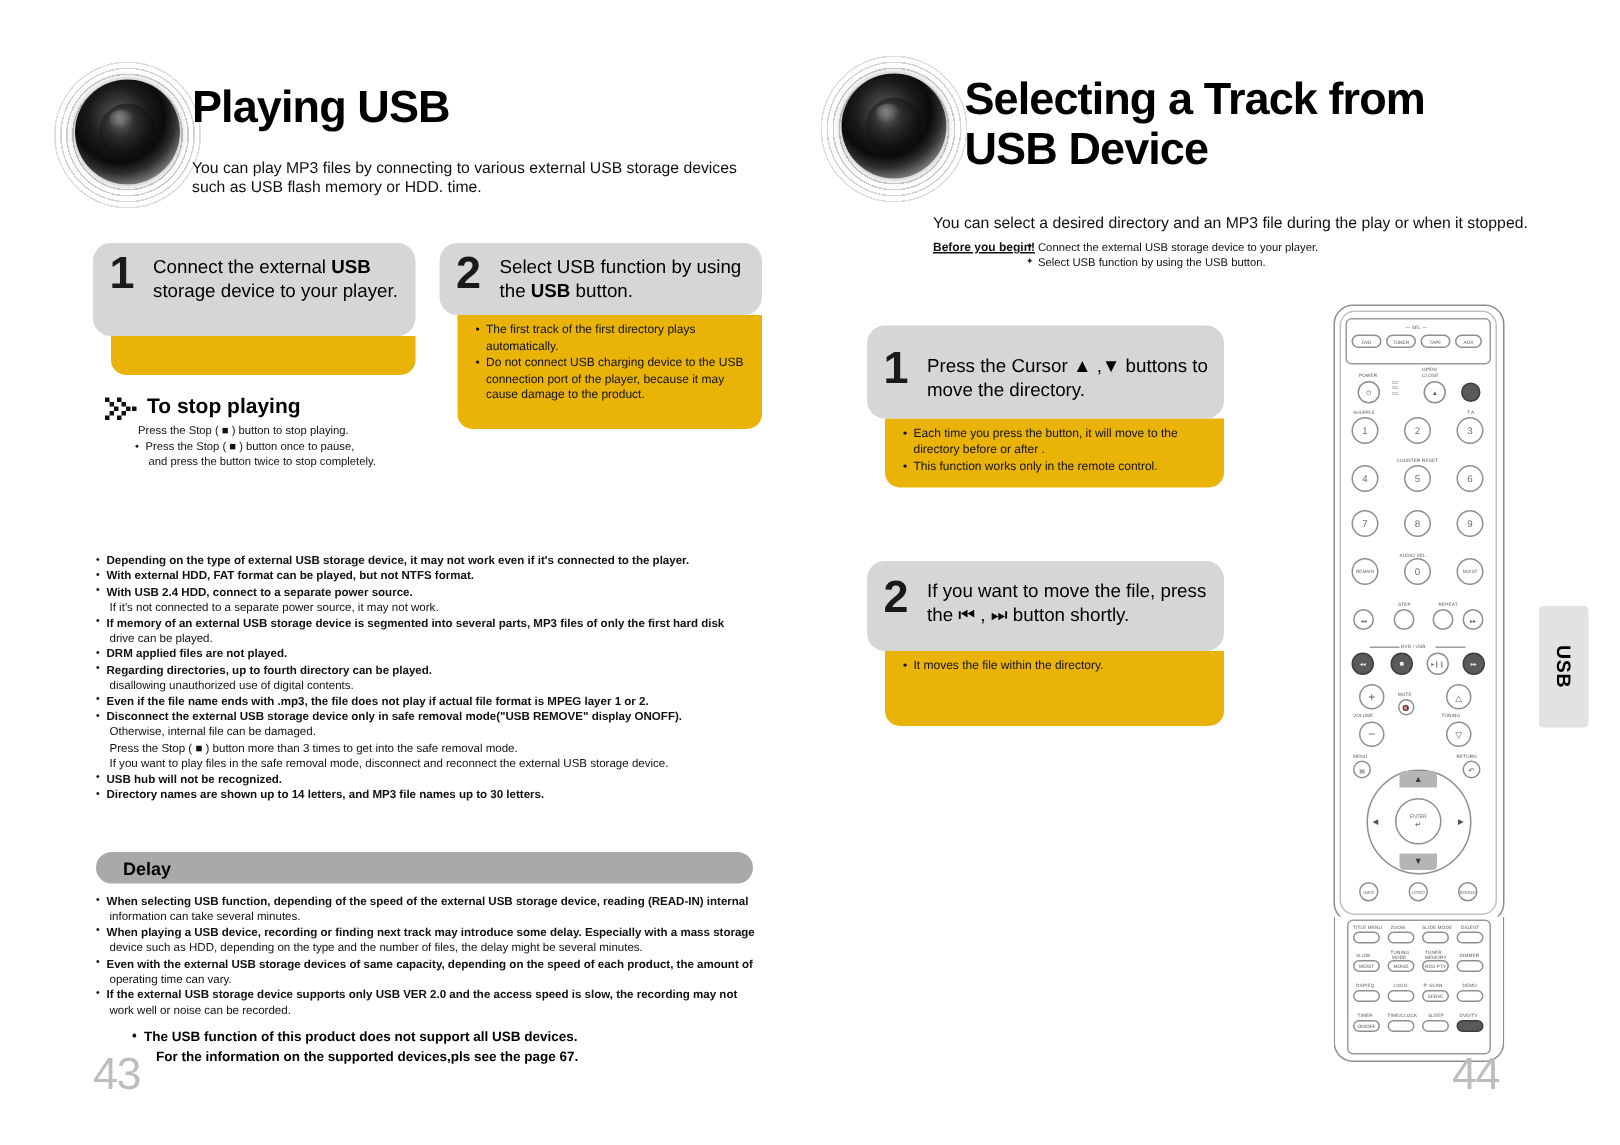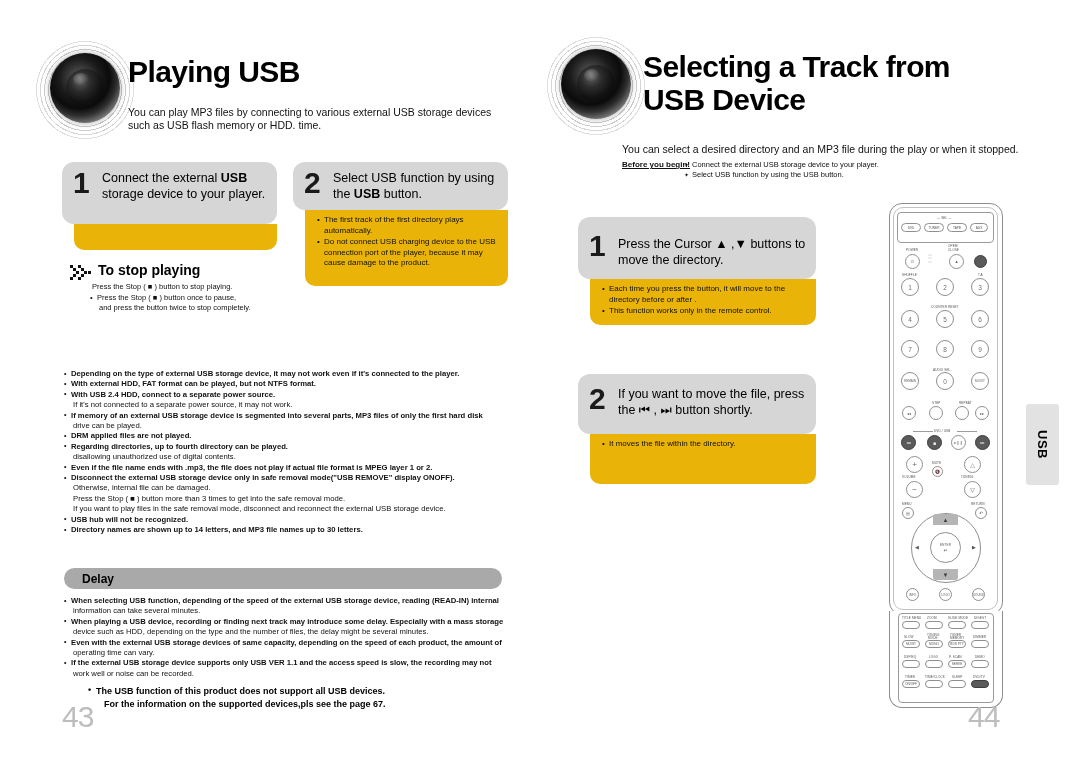--- a/index.html
+++ b/index.html
@@ -236,21 +236,21 @@
 
   <div class="barhdr" style="left:64px;top:568px;width:438px;height:21px;">Delay</div>
 
   <div class="blist" style="left:64px;top:596px;width:445px;">
     <div class="bi">When selecting USB function, depending of the speed of the external USB storage device, reading (READ-IN) internal</div>
     <div class="cont">information can take several minutes.</div>
     <div class="bi">When playing a USB device, recording or finding next track may introduce some delay. Especially with a mass storage</div>
     <div class="cont">device such as HDD, depending on the type and the number of files, the delay might be several minutes.</div>
     <div class="bi">Even with the external USB storage devices of same capacity, depending on the speed of each product, the amount of</div>
     <div class="cont">operating time can vary.</div>
-    <div class="bi">If the external USB storage device supports only USB VER 1.1 and the access speed is slow, the recording may not</div>
+    <div class="bi">If the external USB storage device supports only USB VER 2.0 and the access speed is slow, the recording may not</div>
     <div class="cont">work well or noise can be recorded.</div>
   </div>
 
   <div class="footnote" style="left:88px;top:685px;width:420px;">
     <div class="fb">The USB function  of this product does not support all USB devices.</div>
     <div class="fcont">For the information  on the supported devices,pls see the page  67.</div>
   </div>
 
   <div class="pagenum" style="left:62px;top:700px;">43</div>
 </div>

